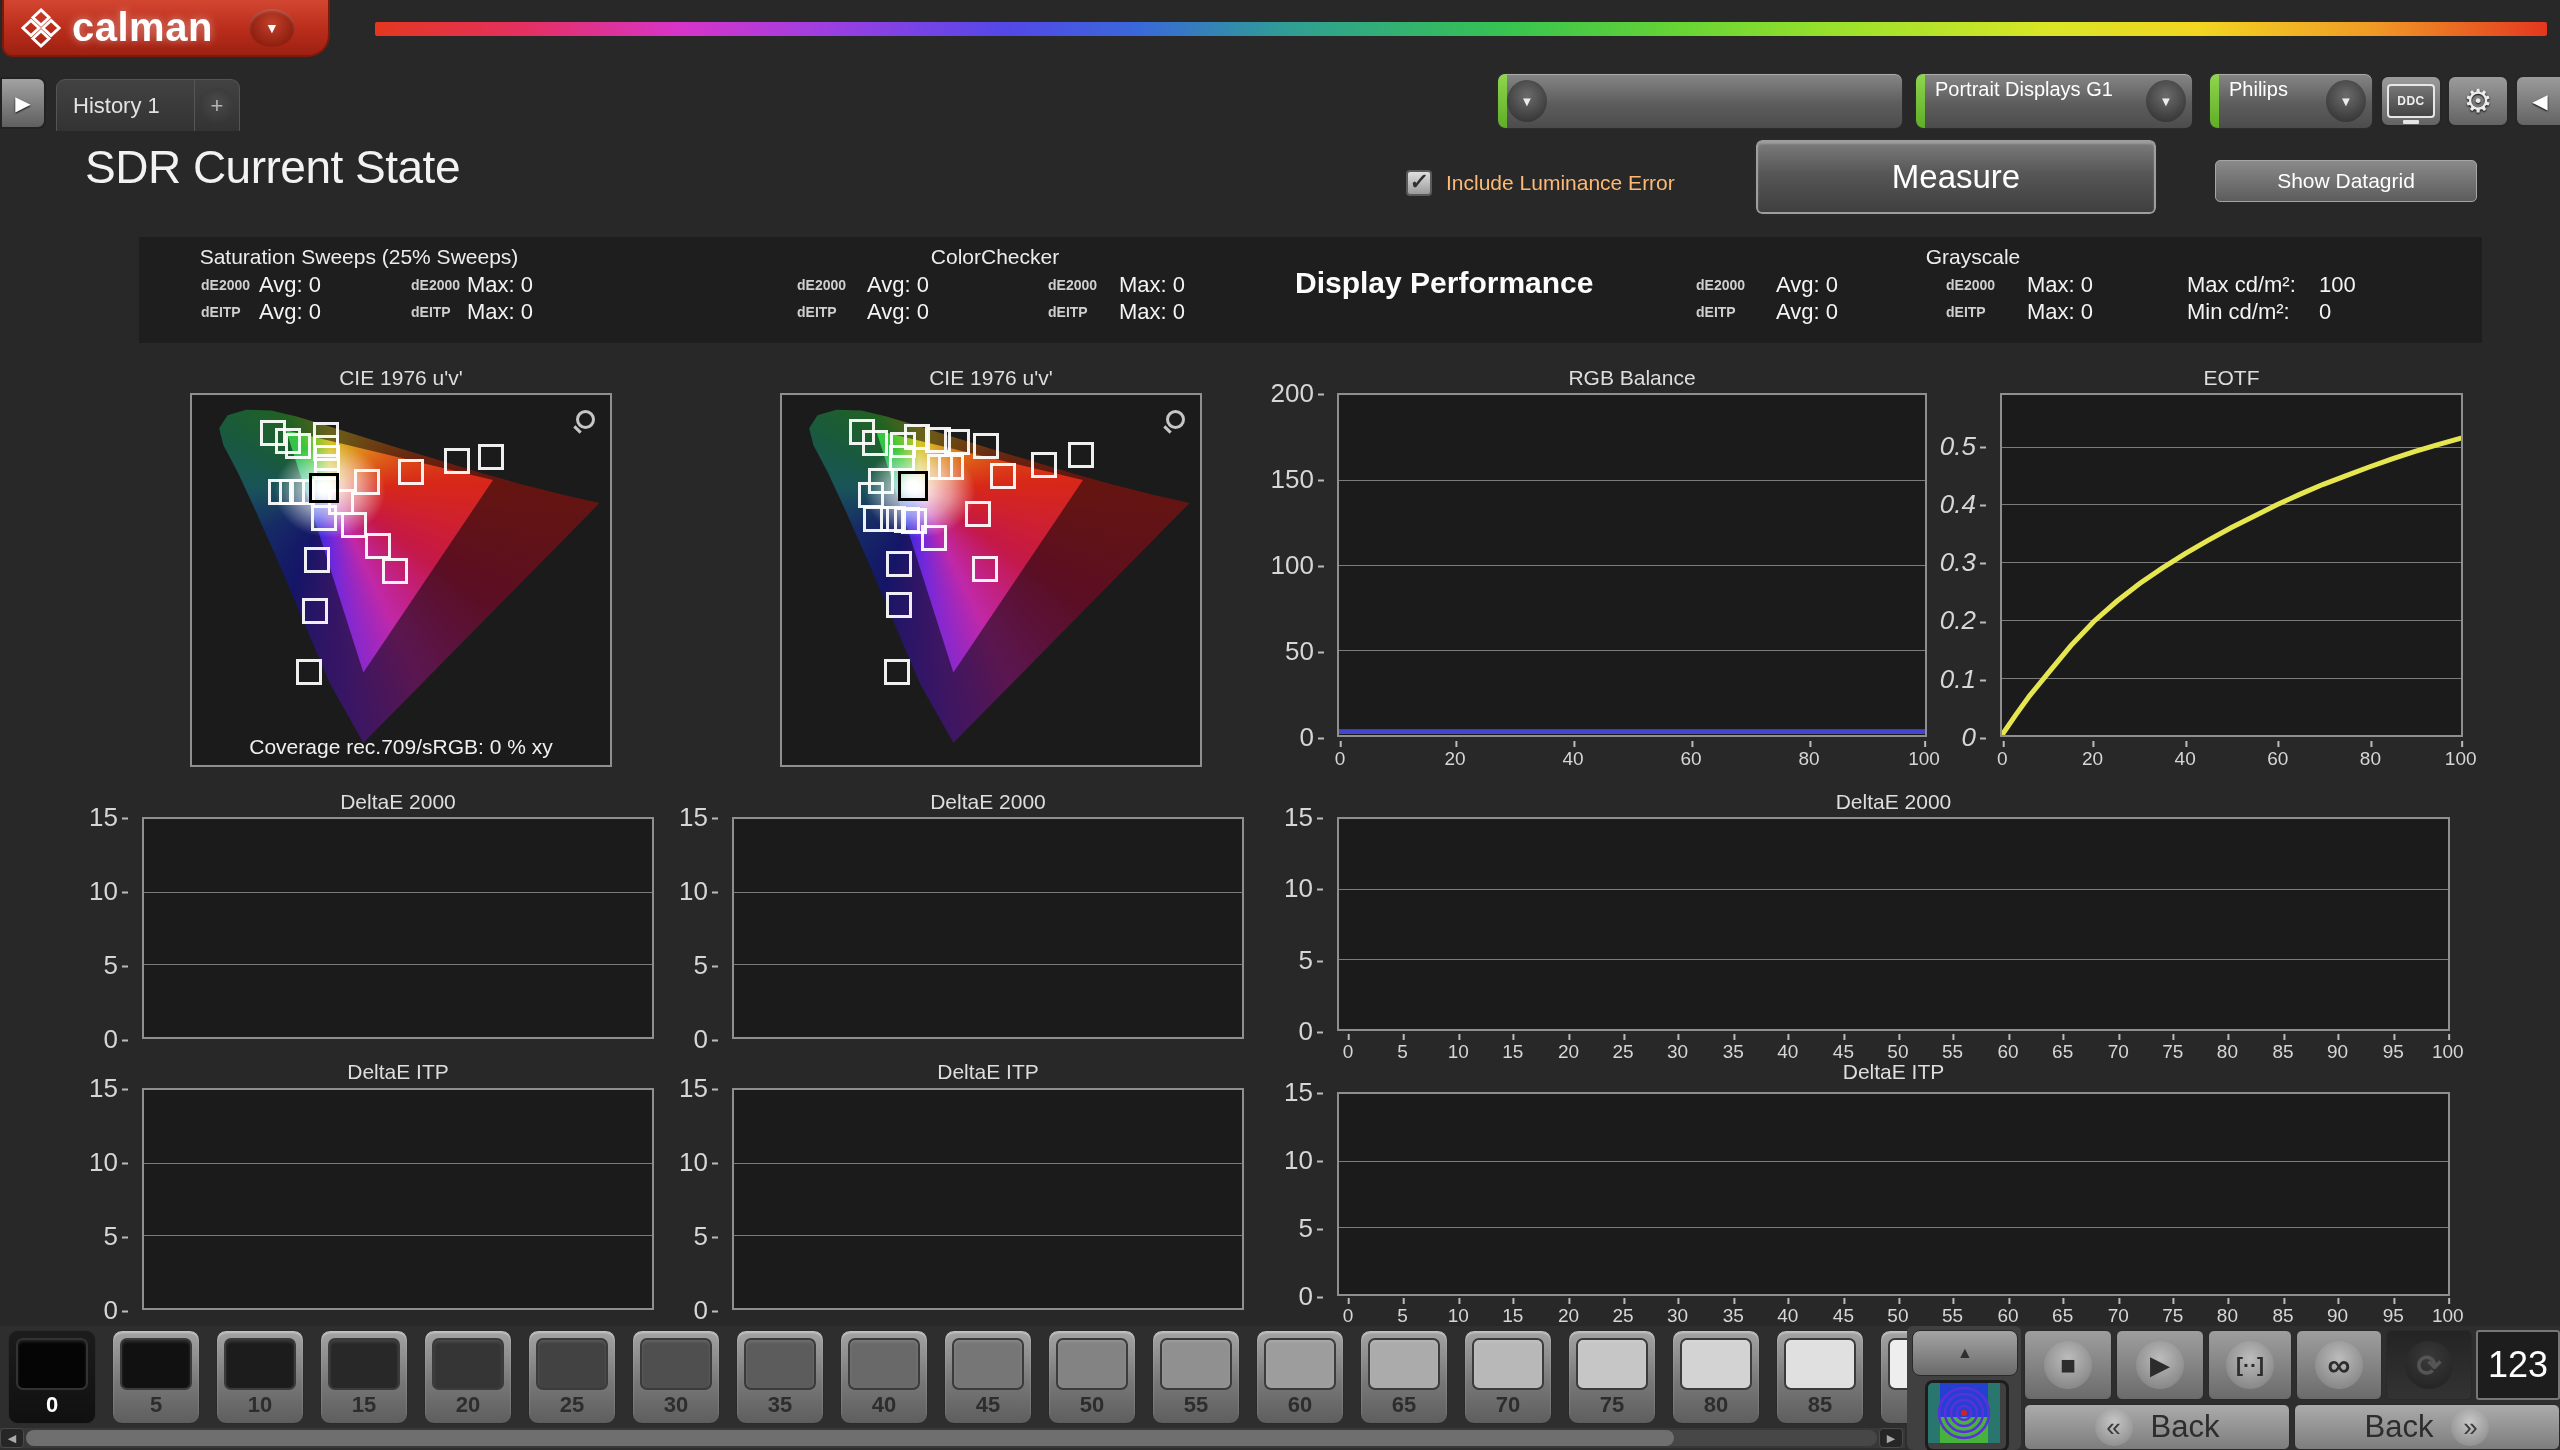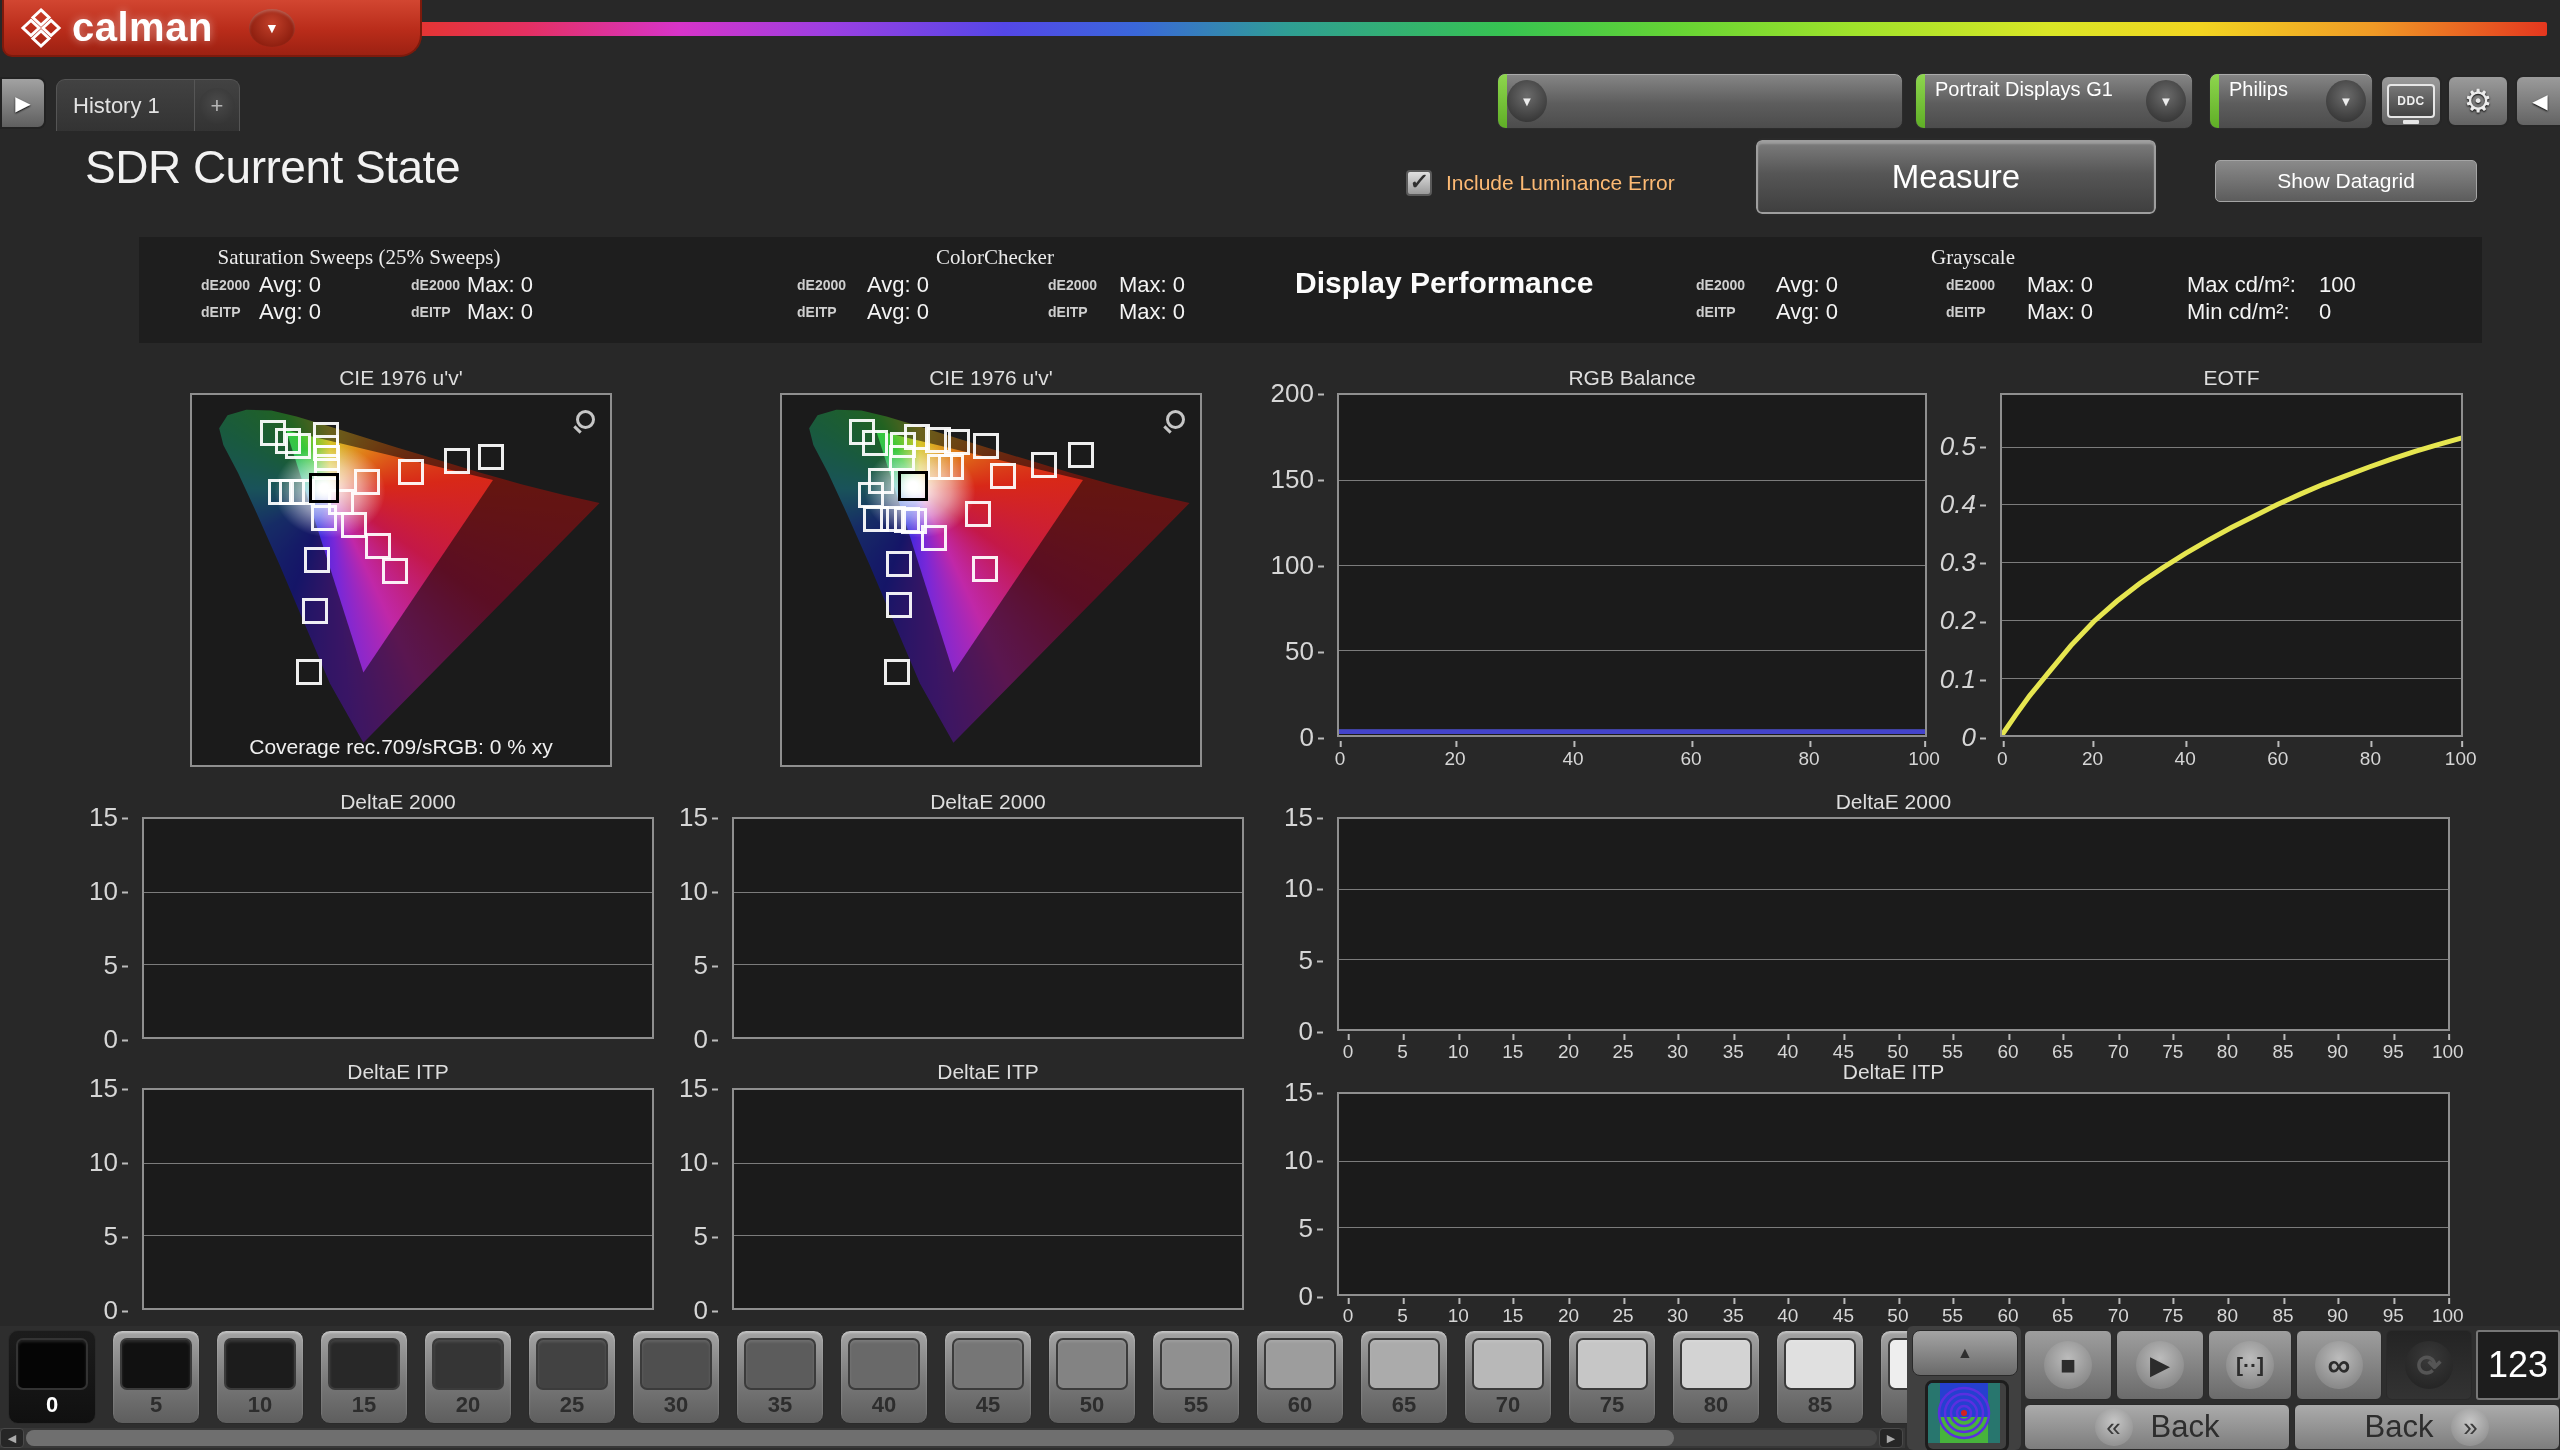--- a/index.html
+++ b/index.html
@@ -3,21 +3,21 @@
 <meta charset="utf-8">
 <style>
   html,body{margin:0;padding:0;background:#1a1a1a;}
   .screen{position:relative;width:2560px;height:1450px;background:#282828;overflow:hidden;
           font-family:"Liberation Sans",sans-serif;color:#e8e8e8;}
   .abs{position:absolute;}
 
   
   .rainbow{left:375px;top:22px;width:2172px;height:14px;border-radius:2px;
     background:linear-gradient(90deg,#e4371f 0%,#e43062 7%,#d734c9 14%,#9b3fe2 21%,#5447e8 29%,#3a67da 35%,#2f9e94 42%,#37c351 52%,#66d434 60%,#9fe22b 68%,#d9e626 77%,#f2d521 84%,#f09a26 92%,#e4371f 100%);}
-  .logo-btn{left:2px;top:0;width:420px;height:57px;display:flex;align-items:center;gap:10px;padding-left:16px;box-sizing:border-box;
+  .logo-btn{left:2px;top:0;width:328px;height:57px;display:flex;align-items:center;gap:10px;padding-left:16px;box-sizing:border-box;
     background:linear-gradient(#d24631,#b92c1a 55%,#9c2112);border:2px solid #7d1a0c;border-top:none;
     border-radius:0 0 22px 10px;cursor:pointer;}
   .logo-text{font-size:40px;font-weight:700;color:#fff;letter-spacing:.5px;text-shadow:0 0 8px rgba(255,255,255,.45);}
   .logo-oval{width:46px;height:38px;border-radius:50%;margin-left:26px;display:flex;align-items:center;justify-content:center;
     background:radial-gradient(circle at 50% 38%,#c2402a,#8a1c0d 78%);box-shadow:inset 0 2px 3px rgba(255,255,255,.25);}
   .logo-oval span{font-size:14px;color:#fff;}
 
   .tabrow-btn{left:0;top:77px;width:46px;height:52px;border-radius:0 8px 8px 0;
     background:linear-gradient(#a2a2a2,#5f5f5f);border:2px solid #222;box-sizing:border-box;
     display:flex;align-items:center;justify-content:center;cursor:pointer;}
@@ -56,21 +56,21 @@
   .measure-btn{left:1756px;top:140px;width:400px;height:74px;border-radius:6px;
     background:linear-gradient(#7c7c7c,#565656 45%,#3f3f3f);border:2px solid #9e9e9e;outline:2px solid #2a2a2a;box-sizing:border-box;
     display:flex;align-items:center;justify-content:center;font-size:33px;color:#fff;cursor:pointer;
     box-shadow:inset 0 2px 2px rgba(255,255,255,.25);}
   .datagrid-btn{left:2215px;top:160px;width:262px;height:42px;border-radius:5px;
     background:linear-gradient(#8a8a8a,#5c5c5c);border:1px solid #a5a5a5;box-sizing:border-box;
     display:flex;align-items:center;justify-content:center;font-size:21px;color:#fff;cursor:pointer;}
 
   
   .stats-band{left:139px;top:237px;width:2343px;height:106px;background:#1e1e1e;}
-  .stat-title{position:absolute;width:440px;text-align:center;top:8px;font-size:21px;color:#ececec;font-family:Liberation Serif, serif;}
+  .stat-title{position:absolute;width:440px;text-align:center;top:8px;font-size:21px;color:#ececec;}
   .dp-title{left:1295px;top:266px;font-size:30px;font-weight:700;color:#fcfcfc;}
   .stat-grid{position:absolute;display:grid;row-gap:0;margin-left:39px;}
   .srow{display:grid;align-items:center;height:27px;}
   .mlabel{font-size:14px;font-weight:700;color:#cfcfcf;}
   .mval{font-size:22px;color:#f4f4f4;}
 
   
   .chart-title{position:absolute;text-align:center;font-size:21px;color:#dedede;}
   .plot{position:absolute;background:#1b1b1b;border:2px solid #8f8f8f;box-sizing:border-box;}
   .gridline{position:absolute;left:0;right:0;height:1px;background:#7c7c7c;}

